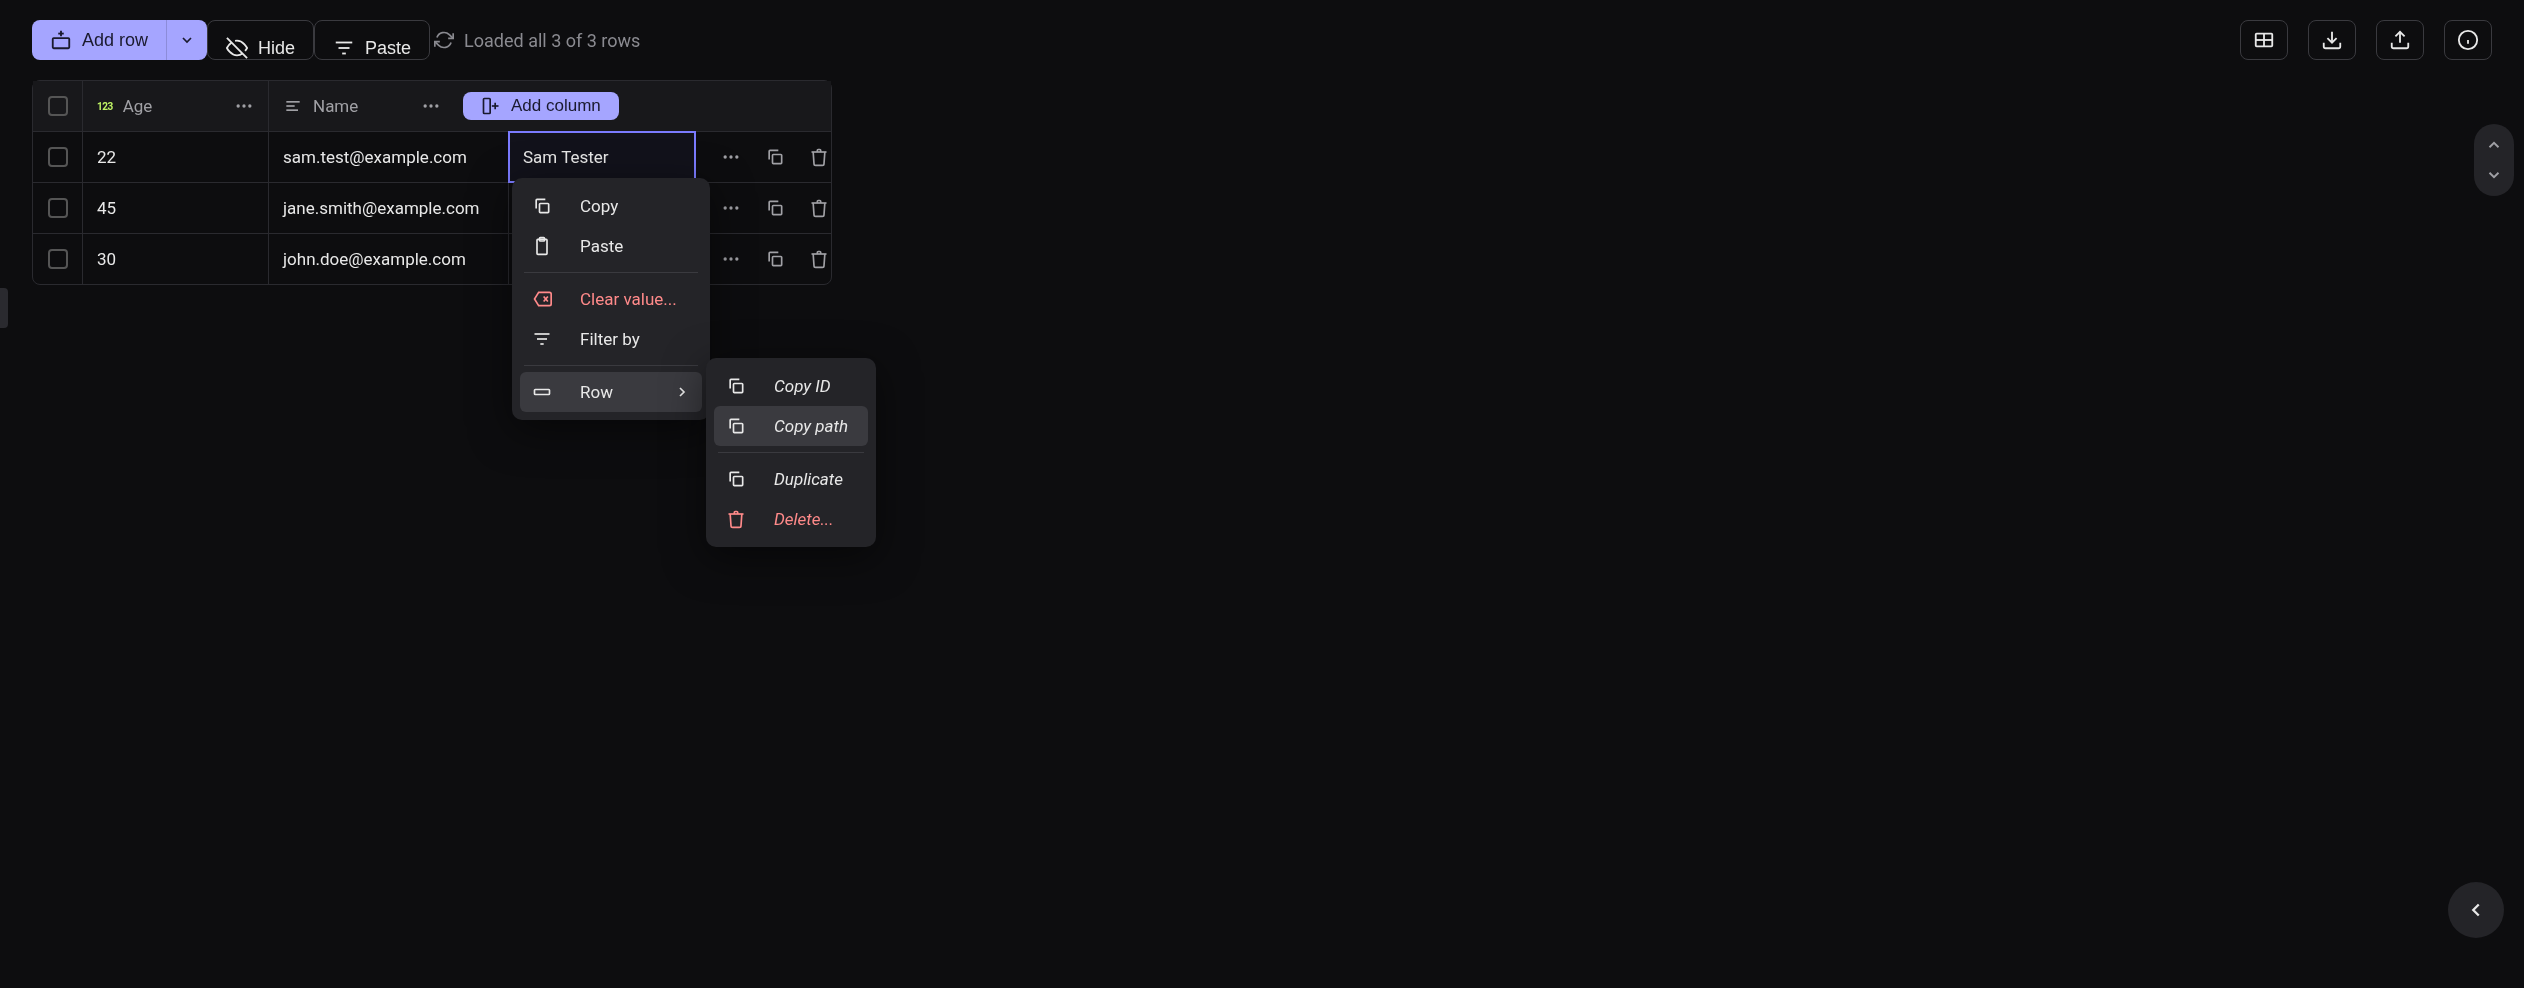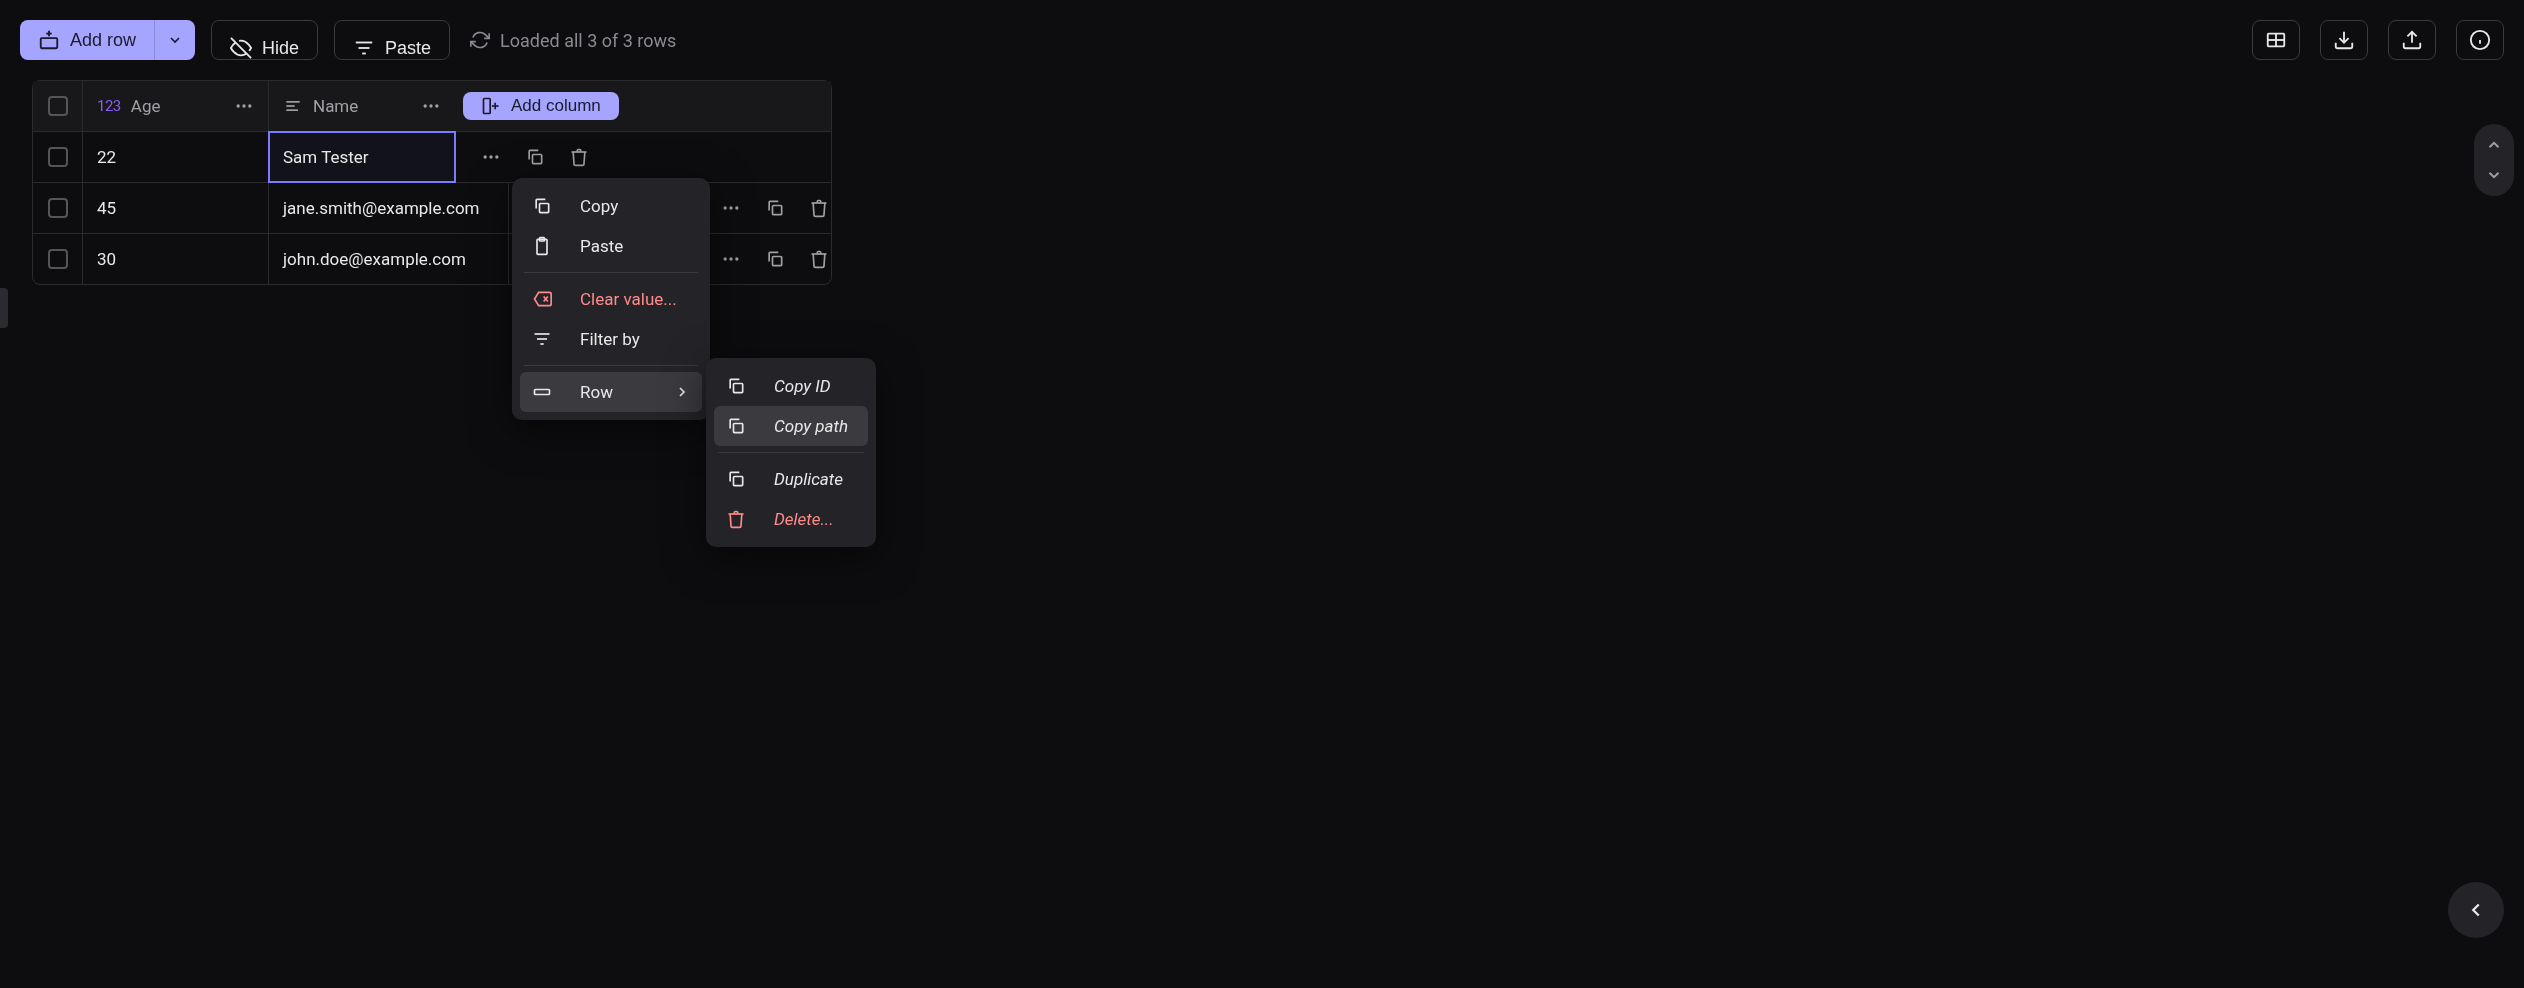--- a/index.html
+++ b/index.html
@@ -10,22 +10,21 @@
   font-size: 14px;
   width: 2524px;
   height: 988px;
   overflow: hidden;
   position: relative;
   transform-origin: top left;
 }
 .toolbar {
   display: flex;
   align-items: center;
-  gap: 16px;
-  padding: 20px 20px;
+  padding: 20px 32px;
 }
 .btn {
   display: inline-flex;
   align-items: center;
   gap: 10px;
   height: 40px;
   padding: 0 18px;
   border-radius: 8px;
   font-size: 18px;
   font-weight: 500;
@@ -213,24 +212,24 @@
   border-radius: 28px;
   background: #242428;
   display: flex;
   align-items: center;
   justify-content: center;
   color: #e8e8e8;
   cursor: pointer;
 }
 svg { display: block; }
 .badge123 {
-  font-size: 15px;
-  font-weight: 400;
+  font-size: 10px;
+  font-weight: 700;
   background: transparent;
-  color: #8b5cf6;
+  color: #bef264;
   letter-spacing: -0.5px;
 }
 </style>
 </head>
 <body>
 
 
 
 <div class="toolbar">
   <div class="btn-primary-split">
@@ -347,20 +346,21 @@
         </svg>
       <span>Add column</span>
     </button>
   </div>
 
   <div class="row">
     <div class="cell cell-check">
         <div class="checkbox"></div>
       </div>
     <div class="cell cell-age">22</div>
+    <div class="cell cell-email">sam.test@example.com</div>
     <div class="cell cell-name cell-selected">Sam Tester</div>
     <div class="row-actions">
       <div class="row-action">
           <svg width="20" height="20" viewBox="0 0 24 24" fill="currentColor">
             <circle cx="5" cy="12" r="2"></circle>
             <circle cx="12" cy="12" r="2"></circle>
             <circle cx="19" cy="12" r="2"></circle>
           </svg>
         </div>
       <div class="row-action">

